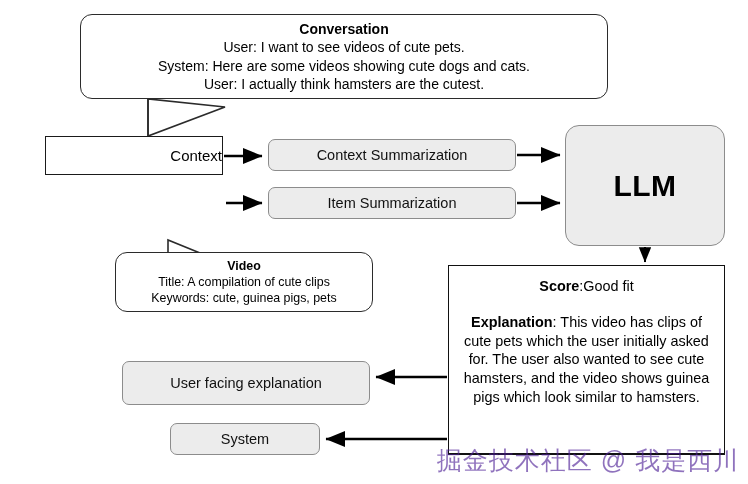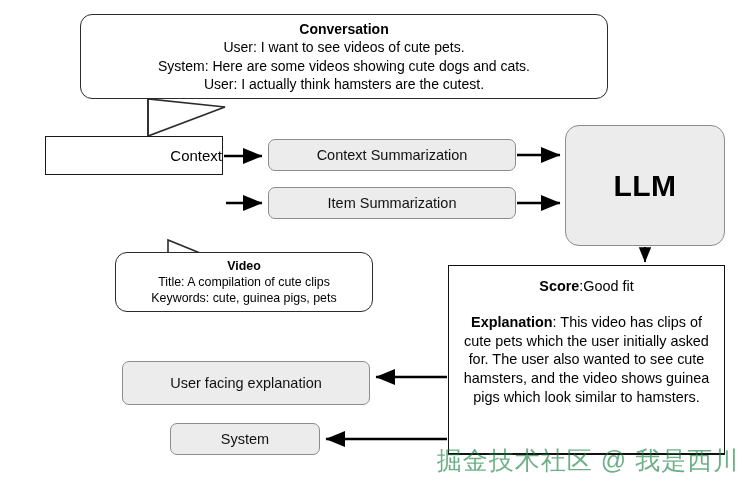--- a/index.html
+++ b/index.html
@@ -108,21 +108,21 @@
   #score-row b { font-weight: bold; }
 
   
   #connectors { left: 0; top: 0; width: 748px; height: 484px; pointer-events: none; }
 
   
   #watermark {
     left: 432px; top: 443px; width: 312px; height: 34px;
     display: flex; align-items: center; justify-content: center;
     font-size: 25px;
-    color: #15803d;
+    color: #4c1d95;
     opacity: 0.62;
     letter-spacing: 1px;
     white-space: nowrap;
   }
 </style>
 </head>
 <body>
 
 <div id="canvas">
 

